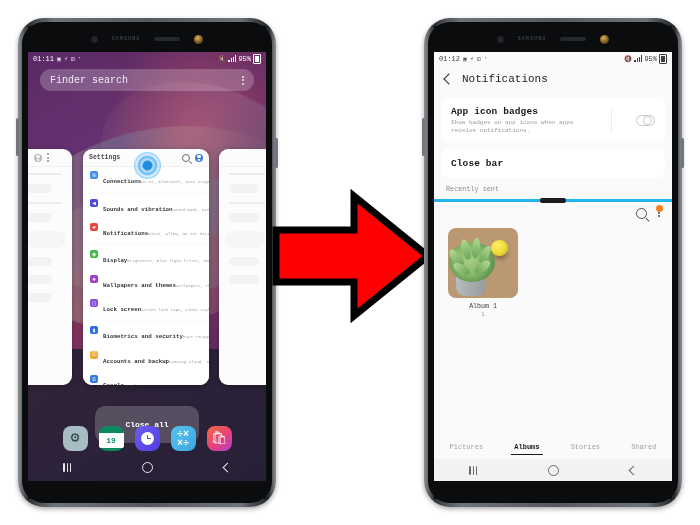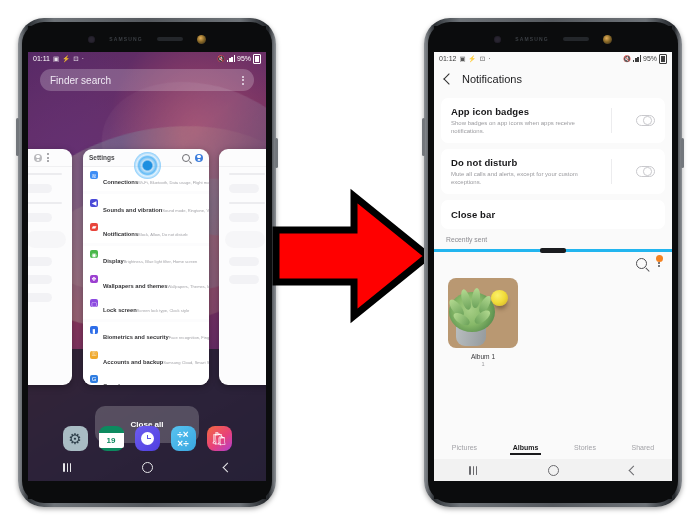--- a/index.html
+++ b/index.html
@@ -2,21 +2,21 @@
 <html><head>
 <meta charset="utf-8">
 <style>
   html,body{margin:0;padding:0;background:#ffffff;}
   body{width:700px;height:525px;overflow:hidden;font-family:"Liberation Sans",sans-serif;position:relative;}
 
   .stage{position:absolute;inset:0;background:#fff;}
 
   
   .phone{position:absolute;border-radius:26px;background:linear-gradient(90deg,#8d9196 0%,#2b2f33 4%,#4b5055 8%,#6e7378 14%,#55595e 50%,#6e7378 86%,#3a3e43 93%,#23262a 97%,#8d9196 100%);box-shadow:0 2px 5px rgba(0,0,0,.35);}
-  .phone .inner{position:absolute;inset:4px;border-radius:22px;background:#0b0c0d;}
+  .phone .inner{position:absolute;inset:4px;border-radius:22px;background:#0b0c0d;font-family:Liberation Mono, monospace;}
   .phone .screen{position:absolute;left:6px;right:6px;top:30px;bottom:22px;background:#fff;overflow:hidden;}
 
   .bezel-top{position:absolute;left:6px;right:6px;top:4px;height:26px;background:#0b0c0d;display:flex;align-items:center;justify-content:center;gap:14px;}
   .sensor{width:7px;height:7px;border-radius:50%;background:#2a2632;box-shadow:inset 0 0 2px #151219;}
   .brand{font-size:5px;letter-spacing:1.1px;color:#3b3f44;font-weight:700;}
   .speaker{width:26px;height:4px;border-radius:3px;background:#24272b;}
   .cam{width:9px;height:9px;border-radius:50%;background:radial-gradient(circle at 40% 35%,#e6b05a 0%,#8a6a28 45%,#2a2218 100%);}
   .bezel-bottom{position:absolute;left:6px;right:6px;bottom:4px;height:20px;background:#0b0c0d;}
 
   .sidebtn{position:absolute;left:-2px;width:3px;border-radius:2px;background:#73777c;}
@@ -364,28 +364,20 @@
           <div class="appbar">
             <span class="backchev"></span>
             <span class="t">Notifications</span>
           </div>
 
           <div id="settings-sections">
               <div class="sect">
                 <span class="body">
                   <h3>App icon badges</h3>
                   <p>Show badges on app icons when apps receive notifications.</p>
-                </span>
-                <span class="divline"></span>
-                <span class="toggle"></span>
-              </div>
-              <div class="sect">
-                <span class="body">
-                  <h3>Do not disturb</h3>
-                  <p>Mute all calls and alerts, except for your custom exceptions.</p>
                 </span>
                 <span class="divline"></span>
                 <span class="toggle"></span>
               </div>
               <div class="sect plain">
                 <span class="body">
                   <h3>Close bar</h3>
                 </span>
               </div>
             </div>

